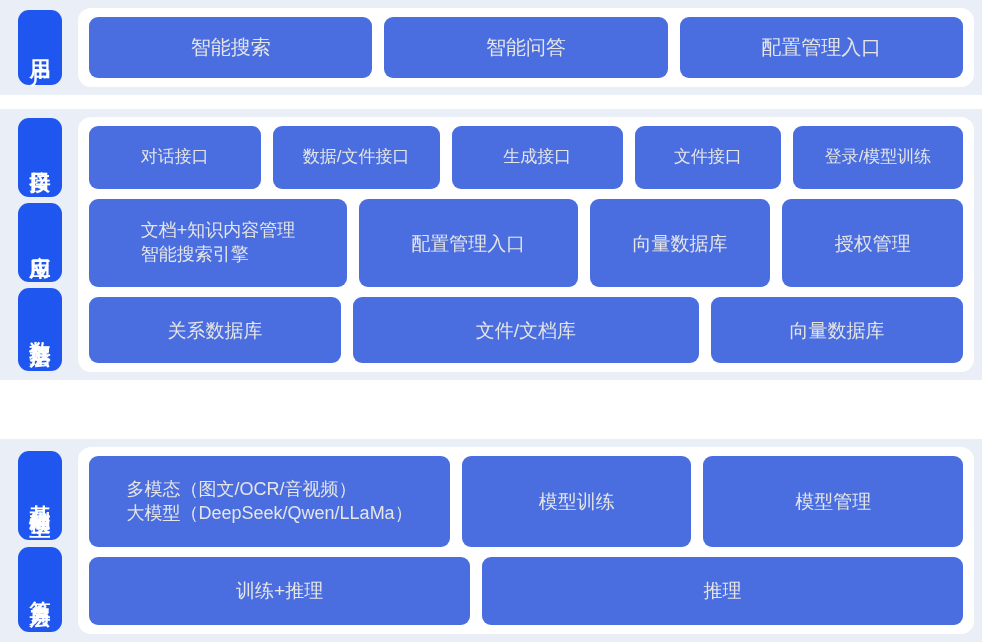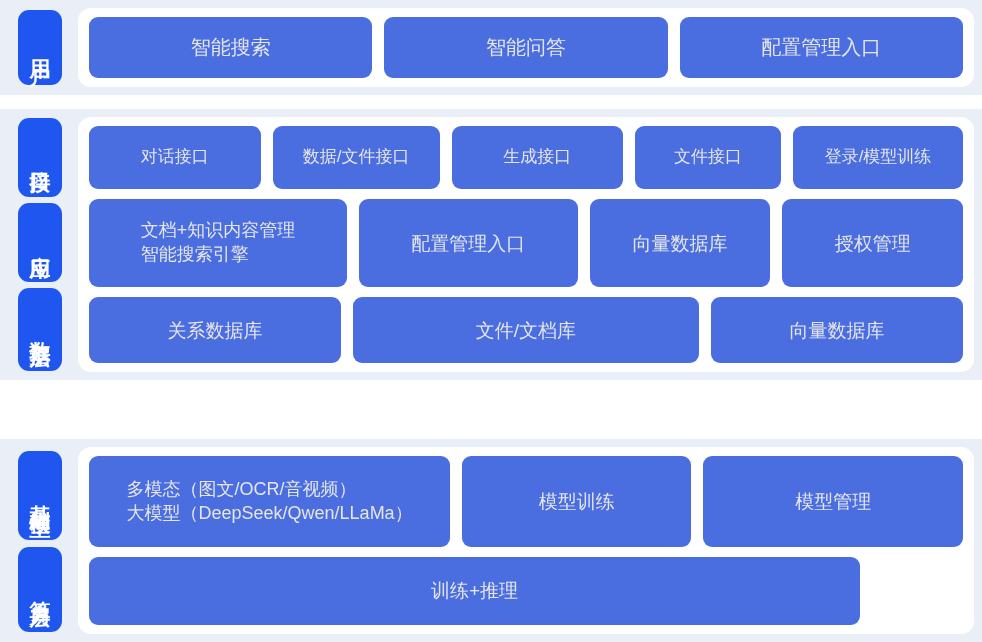--- a/index.html
+++ b/index.html
@@ -199,18 +199,19 @@
 
       <div class="row">
         <div class="node compact" style="flex-grow:1.36">多模态（图文/OCR/音视频）
 大模型（DeepSeek/Qwen/LLaMa）</div>
         <div class="node" style="flex-grow:0.84">模型训练</div>
         <div class="node" style="flex-grow:0.96">模型管理</div>
       </div>
 
       <div class="row">
         <div class="node" style="flex-grow:0.88">训练+推理</div>
+        <div class="node" style="flex-grow:1.12">推理</div>
       </div>
 
     </div>
   </section>
 
 </div>
 
 </body></html>

